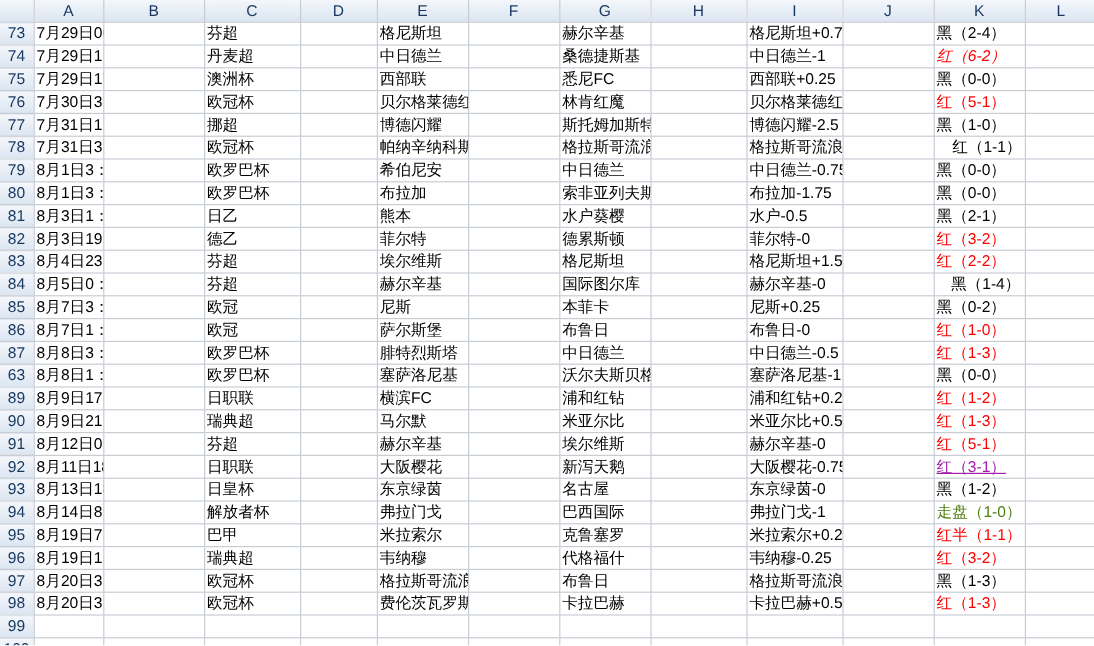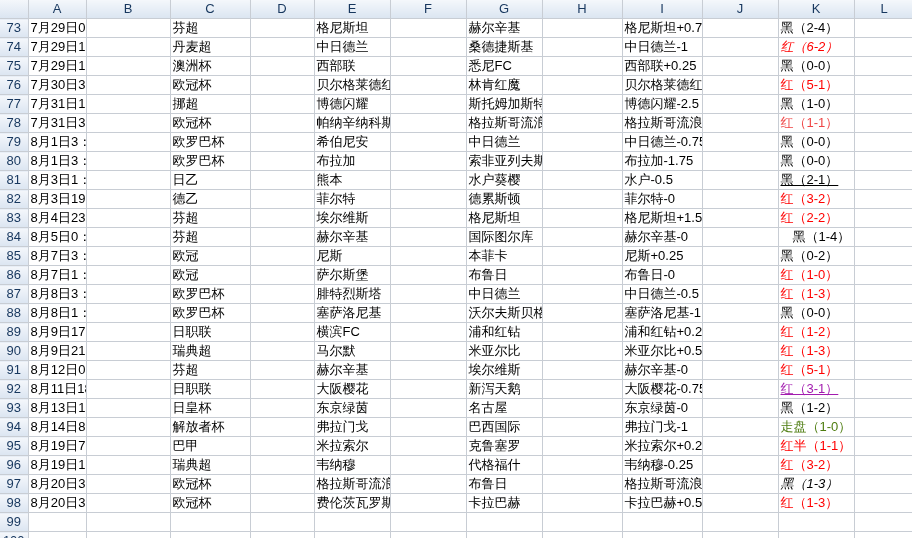--- a/index.html
+++ b/index.html
@@ -184,21 +184,21 @@
           <td class="c-a ov"><span>7月31日3：00</span></td>
           <td class="c-b ov"></td>
           <td class="c-c ov"><span>欧冠杯</span></td>
           <td class="c-d ov"></td>
           <td class="c-e ov"><span>帕纳辛纳科斯</span></td>
           <td class="c-f ov"></td>
           <td class="c-g ov"><span>格拉斯哥流浪者</span></td>
           <td class="c-h ov"></td>
           <td class="c-i ov"><span>格拉斯哥流浪者+0.5</span></td>
           <td class="c-j ov"></td>
-          <td class="c-k ov"><span style="color: #ef4444;">红（1-1）</span></td>
+          <td class="c-k ov"><span style="color: #000000; margin-left: 13px;">红（1-1）</span></td>
           <td class="c-l ov"></td>
         </tr>
         <tr>
           <td class="rowhdr">79</td>
           <td class="c-a ov"><span>8月1日3：00</span></td>
           <td class="c-b ov"></td>
           <td class="c-c ov"><span>欧罗巴杯</span></td>
           <td class="c-d ov"></td>
           <td class="c-e ov"><span>希伯尼安</span></td>
           <td class="c-f ov"></td>
@@ -229,21 +229,21 @@
           <td class="c-a ov"><span>8月3日1：00</span></td>
           <td class="c-b ov"></td>
           <td class="c-c ov"><span>日乙</span></td>
           <td class="c-d ov"></td>
           <td class="c-e ov"><span>熊本</span></td>
           <td class="c-f ov"></td>
           <td class="c-g ov"><span>水户葵樱</span></td>
           <td class="c-h ov"></td>
           <td class="c-i ov"><span>水户-0.5</span></td>
           <td class="c-j ov"></td>
-          <td class="c-k ov"><span style="color: rgb(0, 0, 0); text-decoration: underline;">黑（2-1）</span></td>
+          <td class="c-k ov"><span style="color: rgb(0, 0, 0);">黑（2-1）</span></td>
           <td class="c-l ov"></td>
         </tr>
         <tr>
           <td class="rowhdr">82</td>
           <td class="c-a ov"><span>8月3日19：30</span></td>
           <td class="c-b ov"></td>
           <td class="c-c ov"><span>德乙</span></td>
           <td class="c-d ov"></td>
           <td class="c-e ov"><span>菲尔特</span></td>
           <td class="c-f ov"></td>
@@ -323,21 +323,21 @@
           <td class="c-e ov"><span>腓特烈斯塔</span></td>
           <td class="c-f ov"></td>
           <td class="c-g ov"><span>中日德兰</span></td>
           <td class="c-h ov"></td>
           <td class="c-i ov"><span>中日德兰-0.5</span></td>
           <td class="c-j ov"></td>
           <td class="c-k ov"><span style="color: rgb(255, 0, 0);">红（1-3）</span></td>
           <td class="c-l ov"></td>
         </tr>
         <tr>
-          <td class="rowhdr">88</td>
+          <td class="rowhdr">63</td>
           <td class="c-a ov"><span>8月8日1：30</span></td>
           <td class="c-b ov"></td>
           <td class="c-c ov"><span>欧罗巴杯</span></td>
           <td class="c-d ov"></td>
           <td class="c-e ov"><span>塞萨洛尼基</span></td>
           <td class="c-f ov"></td>
           <td class="c-g ov"><span>沃尔夫斯贝格</span></td>
           <td class="c-h ov"></td>
           <td class="c-i ov"><span>塞萨洛尼基-1</span></td>
           <td class="c-j ov"></td>
@@ -469,21 +469,21 @@
           <td class="c-a ov"><span>8月20日3：00</span></td>
           <td class="c-b ov"></td>
           <td class="c-c ov"><span>欧冠杯</span></td>
           <td class="c-d ov"></td>
           <td class="c-e ov"><span>格拉斯哥流浪者</span></td>
           <td class="c-f ov"></td>
           <td class="c-g ov"><span>布鲁日</span></td>
           <td class="c-h ov"></td>
           <td class="c-i ov"><span>格拉斯哥流浪者+0.25</span></td>
           <td class="c-j ov"></td>
-          <td class="c-k ov"><span style="color: rgb(0, 0, 0); font-style: italic;">黑（1-3）</span></td>
+          <td class="c-k ov"><span style="color: rgb(0, 0, 0);">黑（1-3）</span></td>
           <td class="c-l ov"></td>
         </tr>
         <tr>
           <td class="rowhdr">98</td>
           <td class="c-a ov"><span>8月20日3：00</span></td>
           <td class="c-b ov"></td>
           <td class="c-c ov"><span>欧冠杯</span></td>
           <td class="c-d ov"></td>
           <td class="c-e ov"><span>费伦茨瓦罗斯</span></td>
           <td class="c-f ov"></td>

